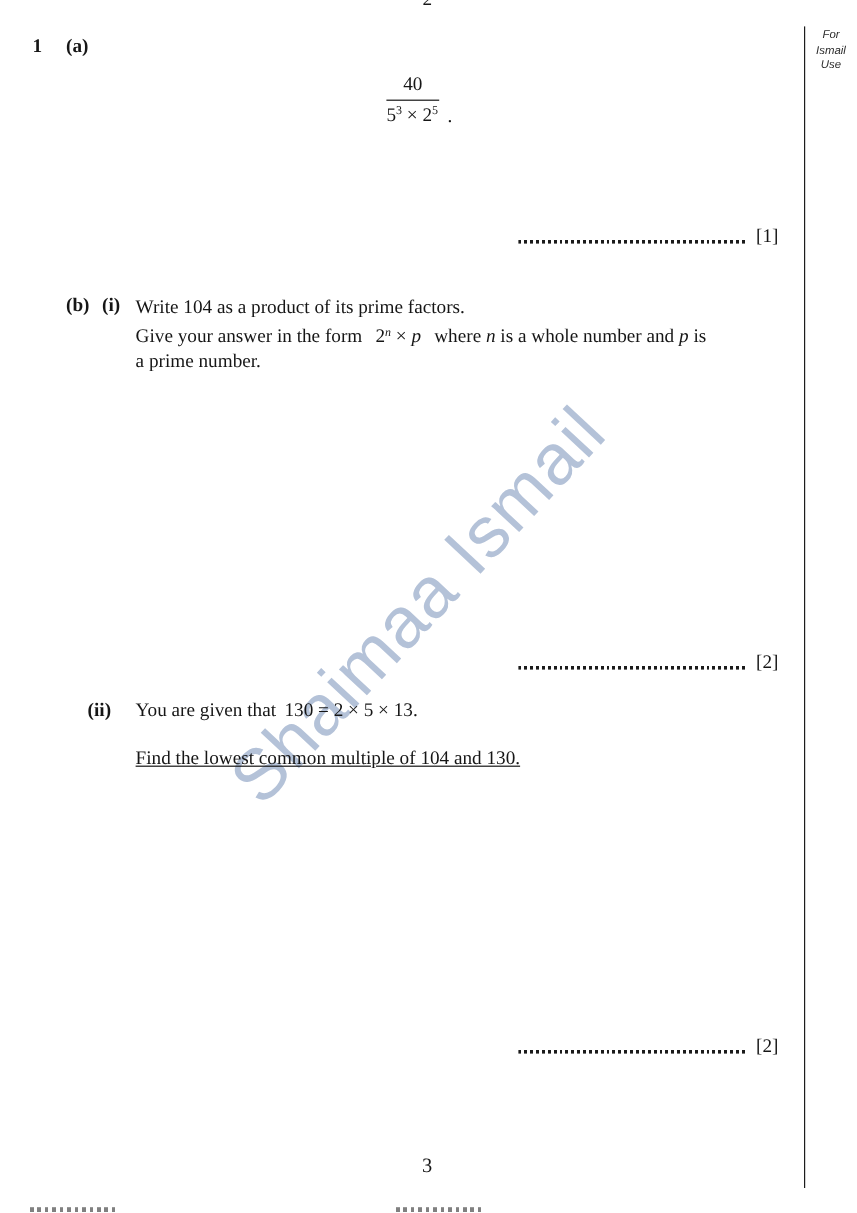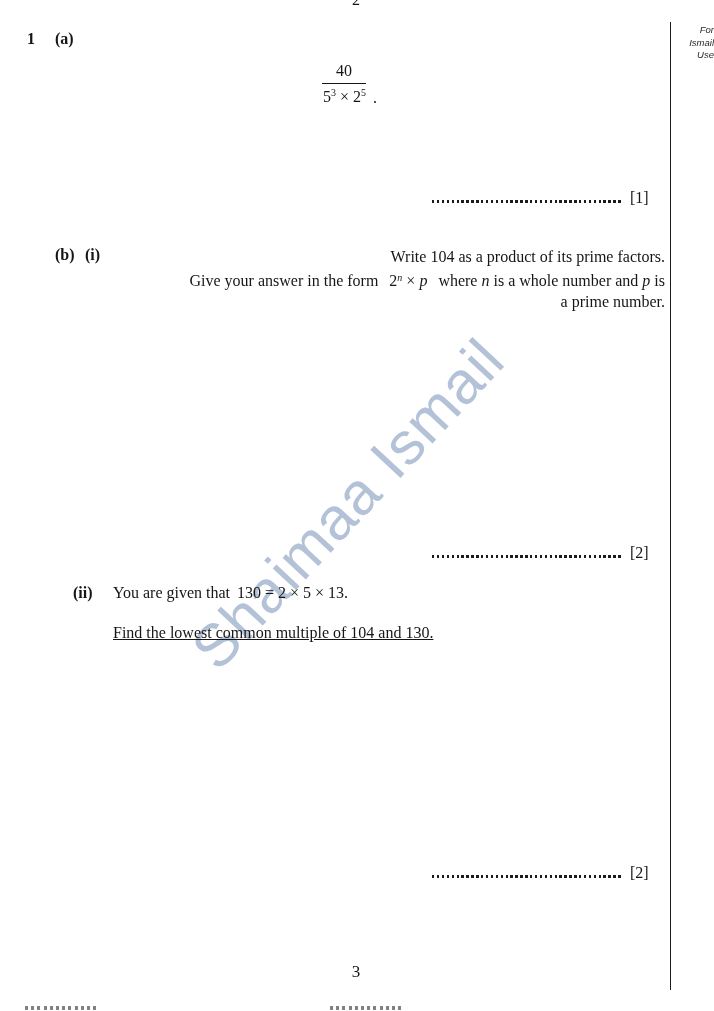--- a/index.html
+++ b/index.html
@@ -12,32 +12,32 @@
   .bold{font-weight:bold;}
   .it{font-style:italic;}
 
   
   .top-page-num{left:345px;top:-9px;width:22px;text-align:center;font-size:16px;}
   .bottom-page-num{left:344px;top:962px;width:24px;text-align:center;font-size:17px;}
 
   
   .vline{left:670px;top:22px;width:0;height:968px;border-left:1.4px solid #1c1c1c;}
   .examiner{
-    left:671px;top:24px;width:43px;text-align:right;
+    left:671px;top:24px;width:43px;text-align:center;
     font-family:"Liberation Sans",sans-serif;font-style:italic;
     font-size:9.5px;line-height:12.5px;color:#2b2b2b;
   }
 
   
   .q-num{left:27px;top:30px;}
   .qa-label{left:55px;top:30px;}
   .qa-prompt{left:85px;top:30px;}
 
   
-  .fraction{left:322px;top:62px;text-align:right;line-height:1.15;}
+  .fraction{left:322px;top:62px;text-align:left;line-height:1.15;}
   .fraction .num{display:block;padding:0 14px 3px 14px;border-bottom:1.4px solid #161616;}
   .fraction .den{display:block;padding-top:3px;white-space:nowrap;font-family:Liberation Serif, serif;}
   .fraction sup{font-size:10px;vertical-align:6px;}
   .frac-period{position:absolute;right:-11px;top:27px;}
 
   .qa-instruction{left:83px;top:132px;}
 
   
   .answer-row{left:432px;width:230px;height:20px;display:flex;align-items:flex-end;}
   .answer-row .dots{
@@ -45,21 +45,21 @@
     background:repeating-linear-gradient(90deg,#1b1b1b 0 2.4px,transparent 2.4px 4.9px);
   }
   .answer-row .marks{font-size:16px;line-height:1;margin-left:7px;}
   .row-a{top:186px;}
   .row-bi{top:541px;}
   .row-bii{top:861px;}
 
   
   .qb-label{left:55px;top:246px;}
   .qbi-label{left:85px;top:246px;}
-  .qbi-text{left:113px;top:246px;width:552px;line-height:21px;text-align:right;}
+  .qbi-text{left:113px;top:246px;width:552px;line-height:21px;}
   .math-inline{margin:0 7px;white-space:nowrap;}
   .math-inline sup{font-size:10px;vertical-align:5px;font-style:italic;}
 
   
   .qbii-label{left:73px;top:584px;}
   .qbii-given{left:113px;top:584px;white-space:nowrap;}
   .qbii-given .math-given{}
   .qbii-find{left:113px;top:624px;text-decoration:underline;}
 
   

